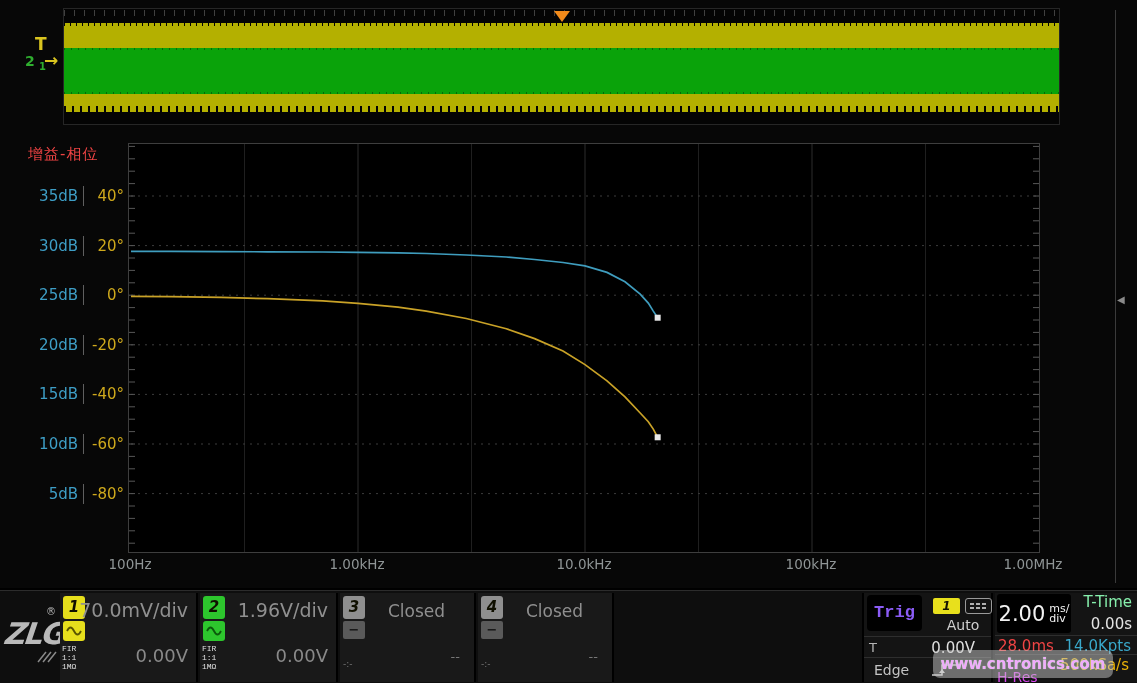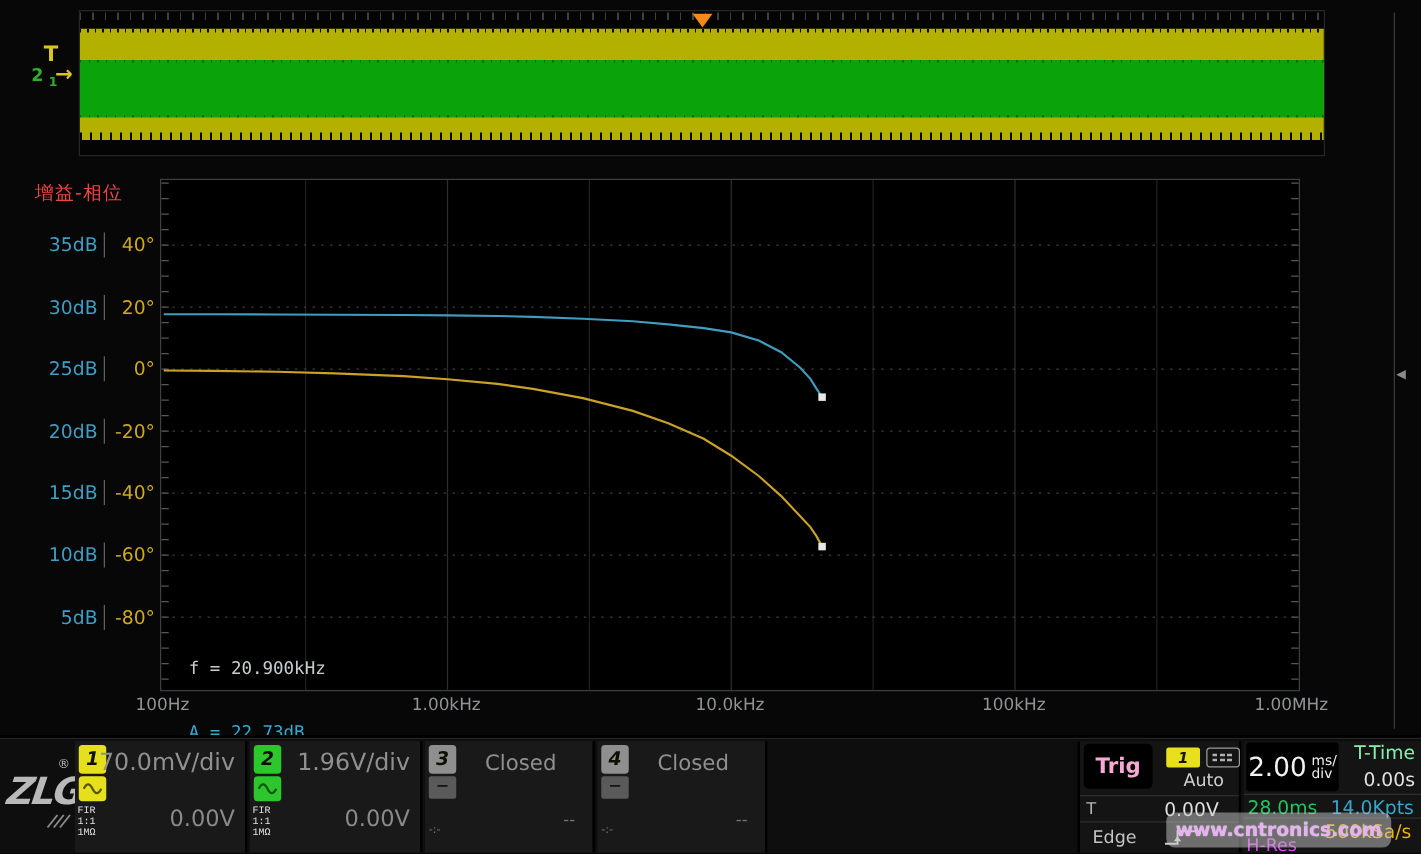--- a/index.html
+++ b/index.html
@@ -73,41 +73,41 @@
   .chan .closed{position:absolute;left:48px;top:8px;font-size:17px;color:#8f8f8f;}
   .chan .dashval{position:absolute;right:14px;top:56px;font-size:13px;color:#777;}
   .chan .sub{position:absolute;left:3px;top:66px;font-size:9px;color:#777;}
   .b-yellow{background:#e6df1c;}
   .b-green{background:#2dc62d;}
   .b-gray{background:#8f8f8f;}
 
   .trig-panel{position:absolute;left:862px;top:3px;width:131px;height:89px;background:#141414;
         border-left:2px solid #000;border-right:2px solid #000;box-sizing:border-box;}
   .trigbox{position:absolute;left:3px;top:2px;width:55px;height:36px;background:#000;border-radius:4px;
-        color:#f9a8d4;font-size:17px;font-weight:bold;text-align:center;line-height:36px;}
+        color:#8b5cf6;font-size:17px;font-weight:bold;text-align:center;line-height:36px;font-family:Liberation Mono, monospace;}
   .src-badge{position:absolute;left:69px;top:5px;width:27px;height:16px;background:#e8e01c;border-radius:2px;
         color:#151500;font-size:12px;font-weight:bold;font-style:italic;text-align:center;line-height:16px;}
   .src-icon{position:absolute;left:101px;top:5px;width:27px;height:16px;border:1px solid #9a9a9a;border-radius:3px;
         box-sizing:border-box;display:flex;flex-direction:column;justify-content:center;gap:2px;padding:0 4px;}
   .src-icon i{display:block;height:2px;background:repeating-linear-gradient(90deg,#b0b0b0 0 4px,transparent 4px 6px);}
   .auto{position:absolute;left:69px;top:24px;width:60px;text-align:center;font-size:14px;color:#cfcfcf;}
   .hr{position:absolute;left:0;right:0;height:1px;background:#2e2e2e;}
   .t-label{position:absolute;left:5px;top:47px;font-size:13px;color:#b5b5b5;}
   .t-val{position:absolute;right:16px;top:46px;font-size:15px;color:#e0e0e0;}
   .edge-label{position:absolute;left:10px;top:69px;font-size:14px;color:#c4c4c4;}
   .edge-icon{position:absolute;left:66px;top:66px;}
 
   .tb-panel{position:absolute;left:995px;top:3px;width:142px;height:89px;background:#141414;box-sizing:border-box;text-decoration:underline;}
   .tbbox{position:absolute;left:2px;top:1px;width:74px;height:39px;background:#000;border-radius:3px;
         display:flex;align-items:center;justify-content:center;gap:4px;}
   .tb-num{font-size:21px;color:#f2f2f2;}
   .tb-unit{display:flex;flex-direction:column;font-size:11px;line-height:10px;color:#f2f2f2;}
   .ttime{position:absolute;right:5px;top:0;font-size:15px;color:#86efac;}
   .ts{position:absolute;right:5px;top:22px;font-size:15px;color:#e4e4e4;}
-  .delay{position:absolute;left:3px;top:44px;font-size:15px;color:#22c55e;}
+  .delay{position:absolute;left:3px;top:44px;font-size:15px;color:#ef4444;}
   .pts{position:absolute;right:6px;top:44px;font-size:15px;color:#39a7c9;}
   .acq{position:absolute;left:2px;top:76px;font-size:14px;color:#d946ef;}
   .rate{position:absolute;right:8px;top:63px;font-size:15px;color:#eab308;}
 
   .watermark{position:absolute;left:933px;top:60px;width:180px;height:28px;border-radius:7px;
         background:rgba(200,200,200,.5);display:flex;align-items:center;justify-content:center;
         font-size:15px;font-weight:bold;color:#f0abfc;text-shadow:0 0 1px #aaffaa;}
 </style>
 </head>
 <body>
@@ -243,25 +243,20 @@
         <line x1="904" y1="374.39999999999986" x2="910" y2="374.39999999999986" stroke="#575757" stroke-width="1"></line>
         <line x1="0" y1="386.79999999999984" x2="6" y2="386.79999999999984" stroke="#575757" stroke-width="1"></line>
         <line x1="904" y1="386.79999999999984" x2="910" y2="386.79999999999984" stroke="#575757" stroke-width="1"></line>
         <line x1="0" y1="399.1999999999998" x2="6" y2="399.1999999999998" stroke="#575757" stroke-width="1"></line>
         <line x1="904" y1="399.1999999999998" x2="910" y2="399.1999999999998" stroke="#575757" stroke-width="1"></line>
         <path d="M2.0,107.4 L42.0,107.4 L92.3,107.6 L138.7,107.8 L193.8,108.0 L229.0,108.3 L269.0,108.8 L297.3,109.5 L337.3,111.0 L377.3,113.0 L405.6,115.5 L434.0,118.5 L456.0,121.9 L478.0,128.4 L496.0,137.8 L511.2,150.2 L519.3,159.1 L524.3,167.1 L528.7,173.7" stroke="#3f9dbe" stroke-width="1.7" fill="none"></path>
         <rect x="525.6732069472093" y="170.71839999999997" width="6" height="6" fill="#e8e8e8"></rect>
         <path d="M2.0,152.4 L42.0,152.7 L92.3,153.4 L138.7,154.7 L193.8,156.9 L229.0,159.4 L269.0,163.1 L297.3,167.1 L337.3,174.5 L377.3,184.7 L405.6,194.6 L434.0,207.0 L456.0,220.6 L478.0,236.8 L496.0,252.9 L511.2,269.0 L519.3,277.7 L524.3,285.1 L528.7,293.3" stroke="#c9a227" stroke-width="1.7" fill="none"></path>
         <rect x="525.6732069472093" y="290.27919999999995" width="6" height="6" fill="#e8e8e8"></rect>
       </svg>
-    <div class="cursor-readout">
-      <div class="lf">f = 20.900kHz</div>
-      <div class="la">A = 22.73dB</div>
-      <div class="lp">Φ = -57.29°</div>
-    </div>
   </div>
 
   <div class="freq-label" style="left:85px">100Hz</div>
   <div class="freq-label" style="left:312px">1.00kHz</div>
   <div class="freq-label" style="left:539px">10.0kHz</div>
   <div class="freq-label" style="left:766px">100kHz</div>
   <div class="freq-label" style="left:988px">1.00MHz</div>
 
   <div class="right-divider"></div>
   <div class="collapse-arrow">◀</div>

